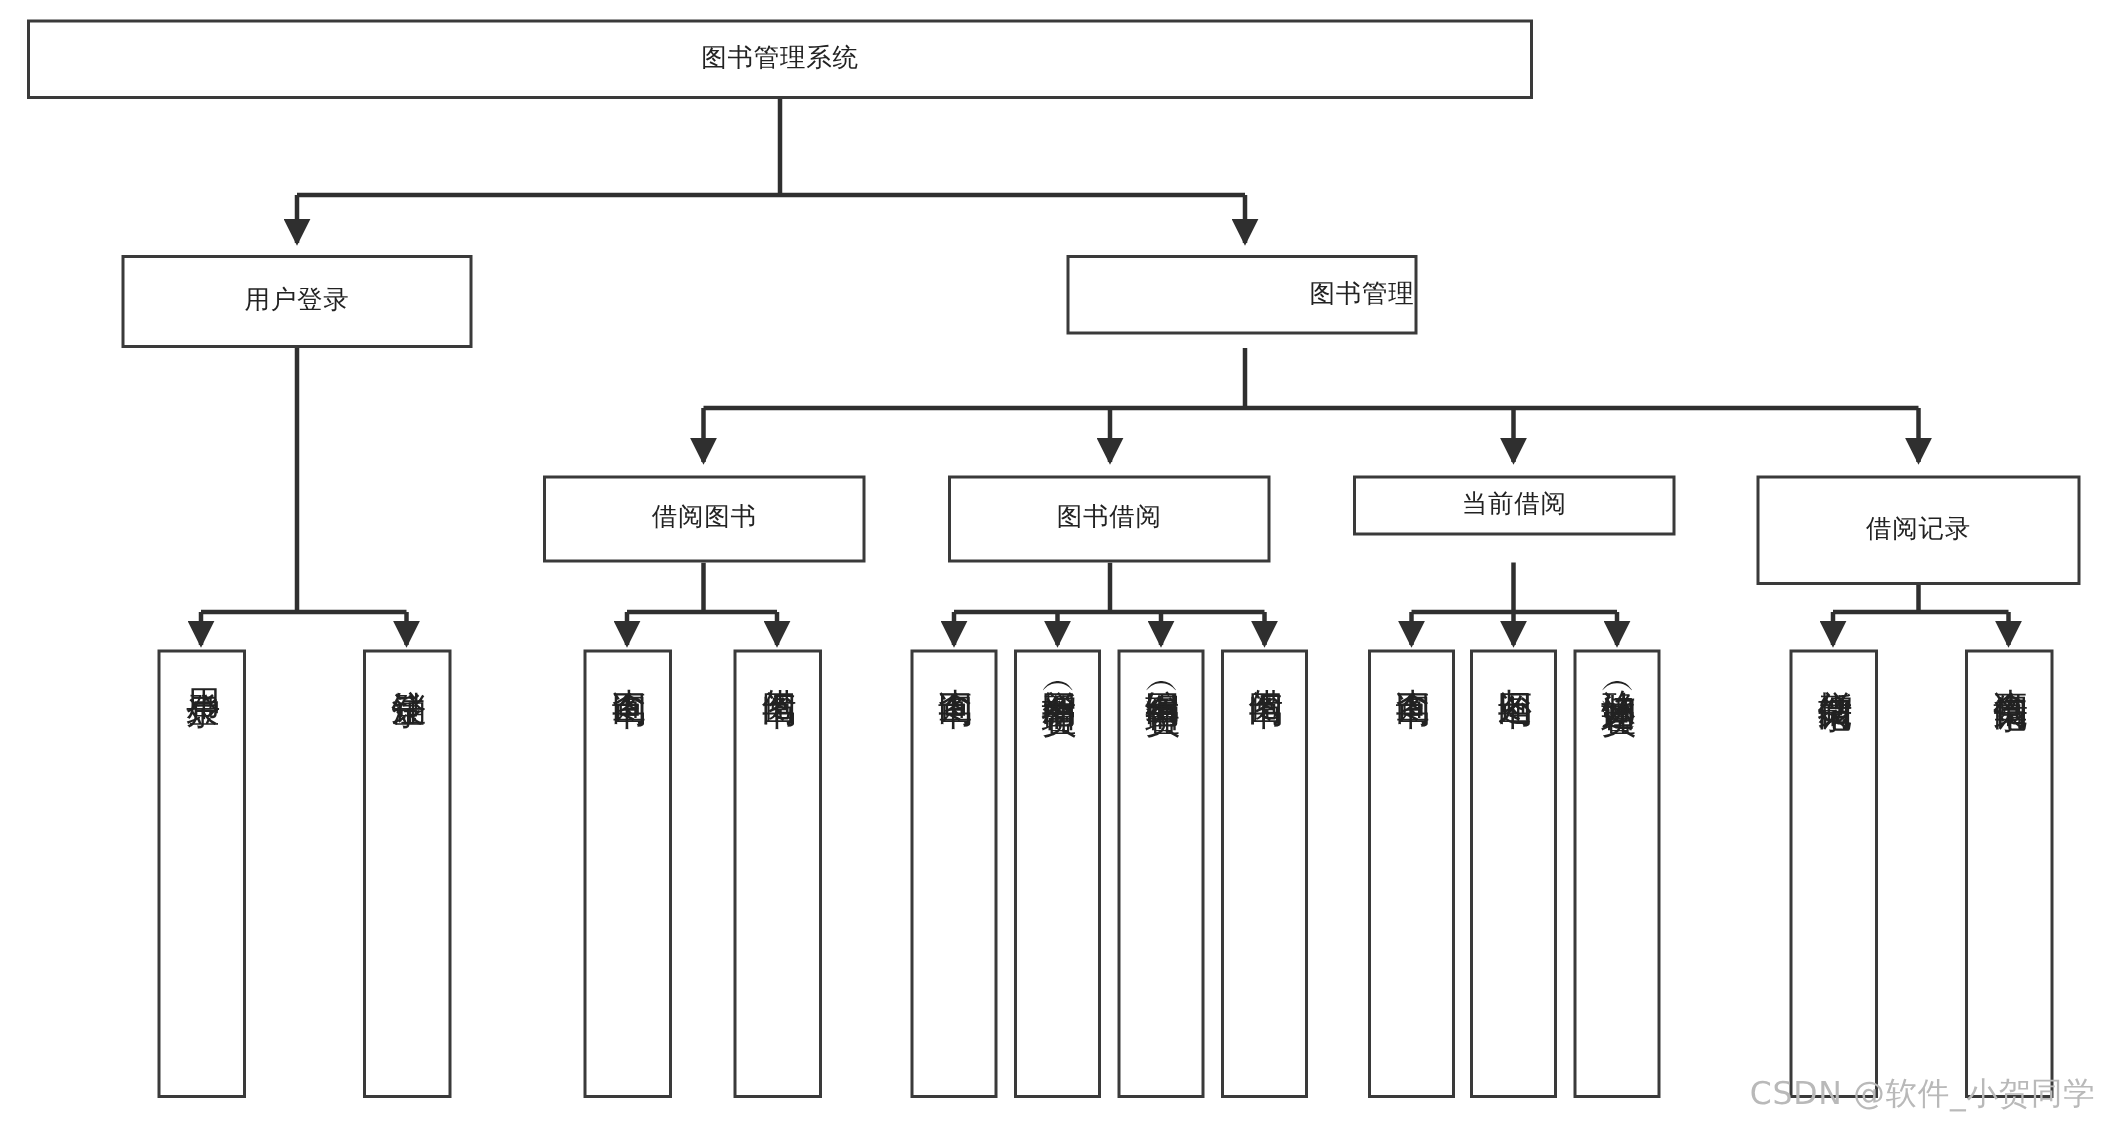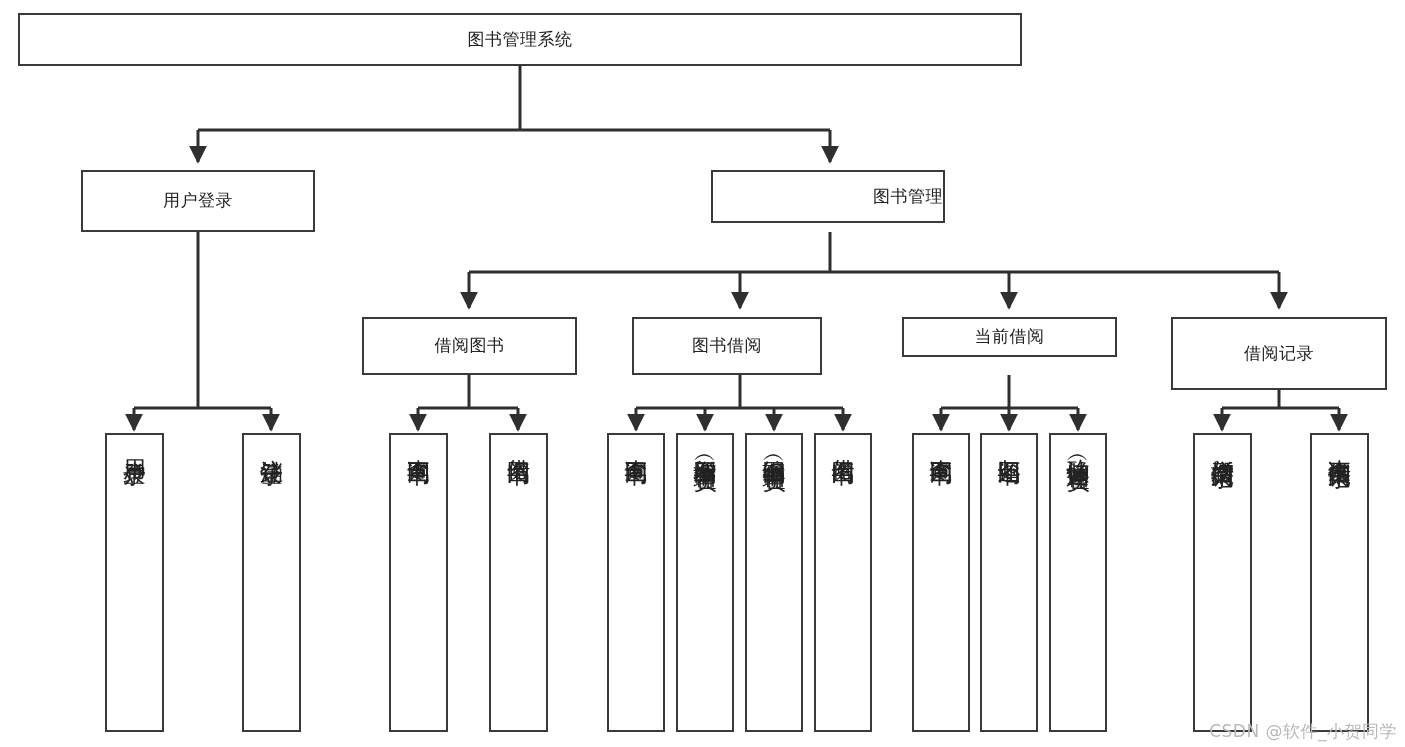--- a/index.html
+++ b/index.html
@@ -56,21 +56,21 @@
     writing-mode: vertical-rl;
     text-orientation: upright;
     font-size: 23px;
     letter-spacing: 1.5px;
     line-height: 1.0;
   }
   .watermark {
     position: absolute;
     right: 8px;
     bottom: 4px;
-    font-size: 17px;
+    font-size: 21px;
     color: #b9b9b9;
     letter-spacing: 0.5px;
     z-index: 6;
     white-space: nowrap;
     font-family: "DejaVu Sans", "Liberation Sans", sans-serif;
   }
 </style>
 </head>
 <body>
 
@@ -135,21 +135,21 @@
   </div>
 
   <div class="node horiz" style="left:711px; top:170px; width:234px; height:53px;justify-content:flex-end;">
     <span class="node-label">图书管理</span>
   </div>
 
   <div class="node horiz" style="left:362px; top:317px; width:215px; height:58px;">
     <span class="node-label">借阅图书</span>
   </div>
 
-  <div class="node horiz" style="left:632px; top:317px; width:190px; height:58px;">
+  <div class="node horiz" style="left:632px; top:317px; width:215px; height:58px;">
     <span class="node-label">图书借阅</span>
   </div>
 
   <div class="node horiz" style="left:902px; top:317px; width:215px; height:40px;">
     <span class="node-label">当前借阅</span>
   </div>
 
   <div class="node horiz" style="left:1171px; top:317px; width:216px; height:73px;">
     <span class="node-label">借阅记录</span>
   </div>

